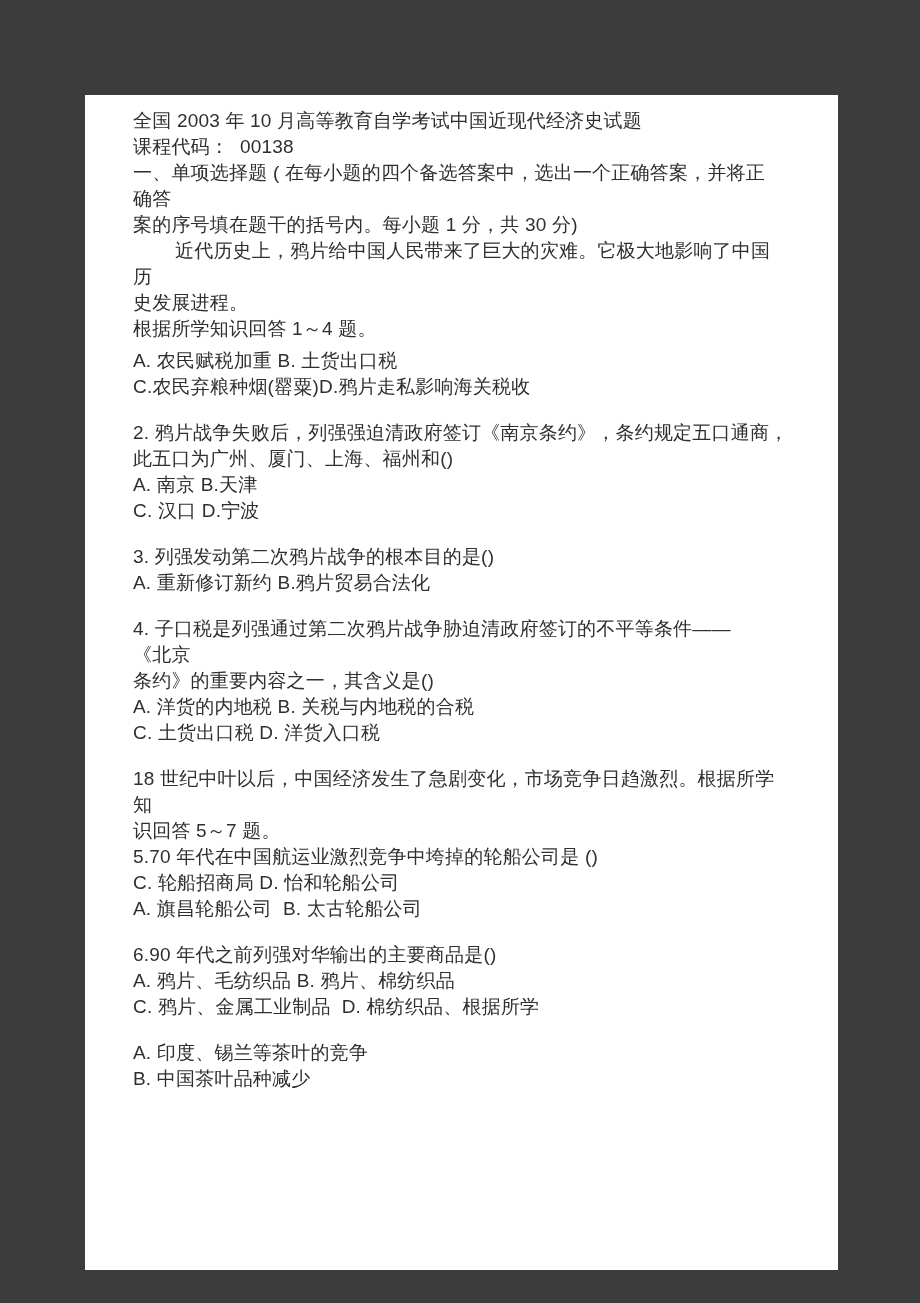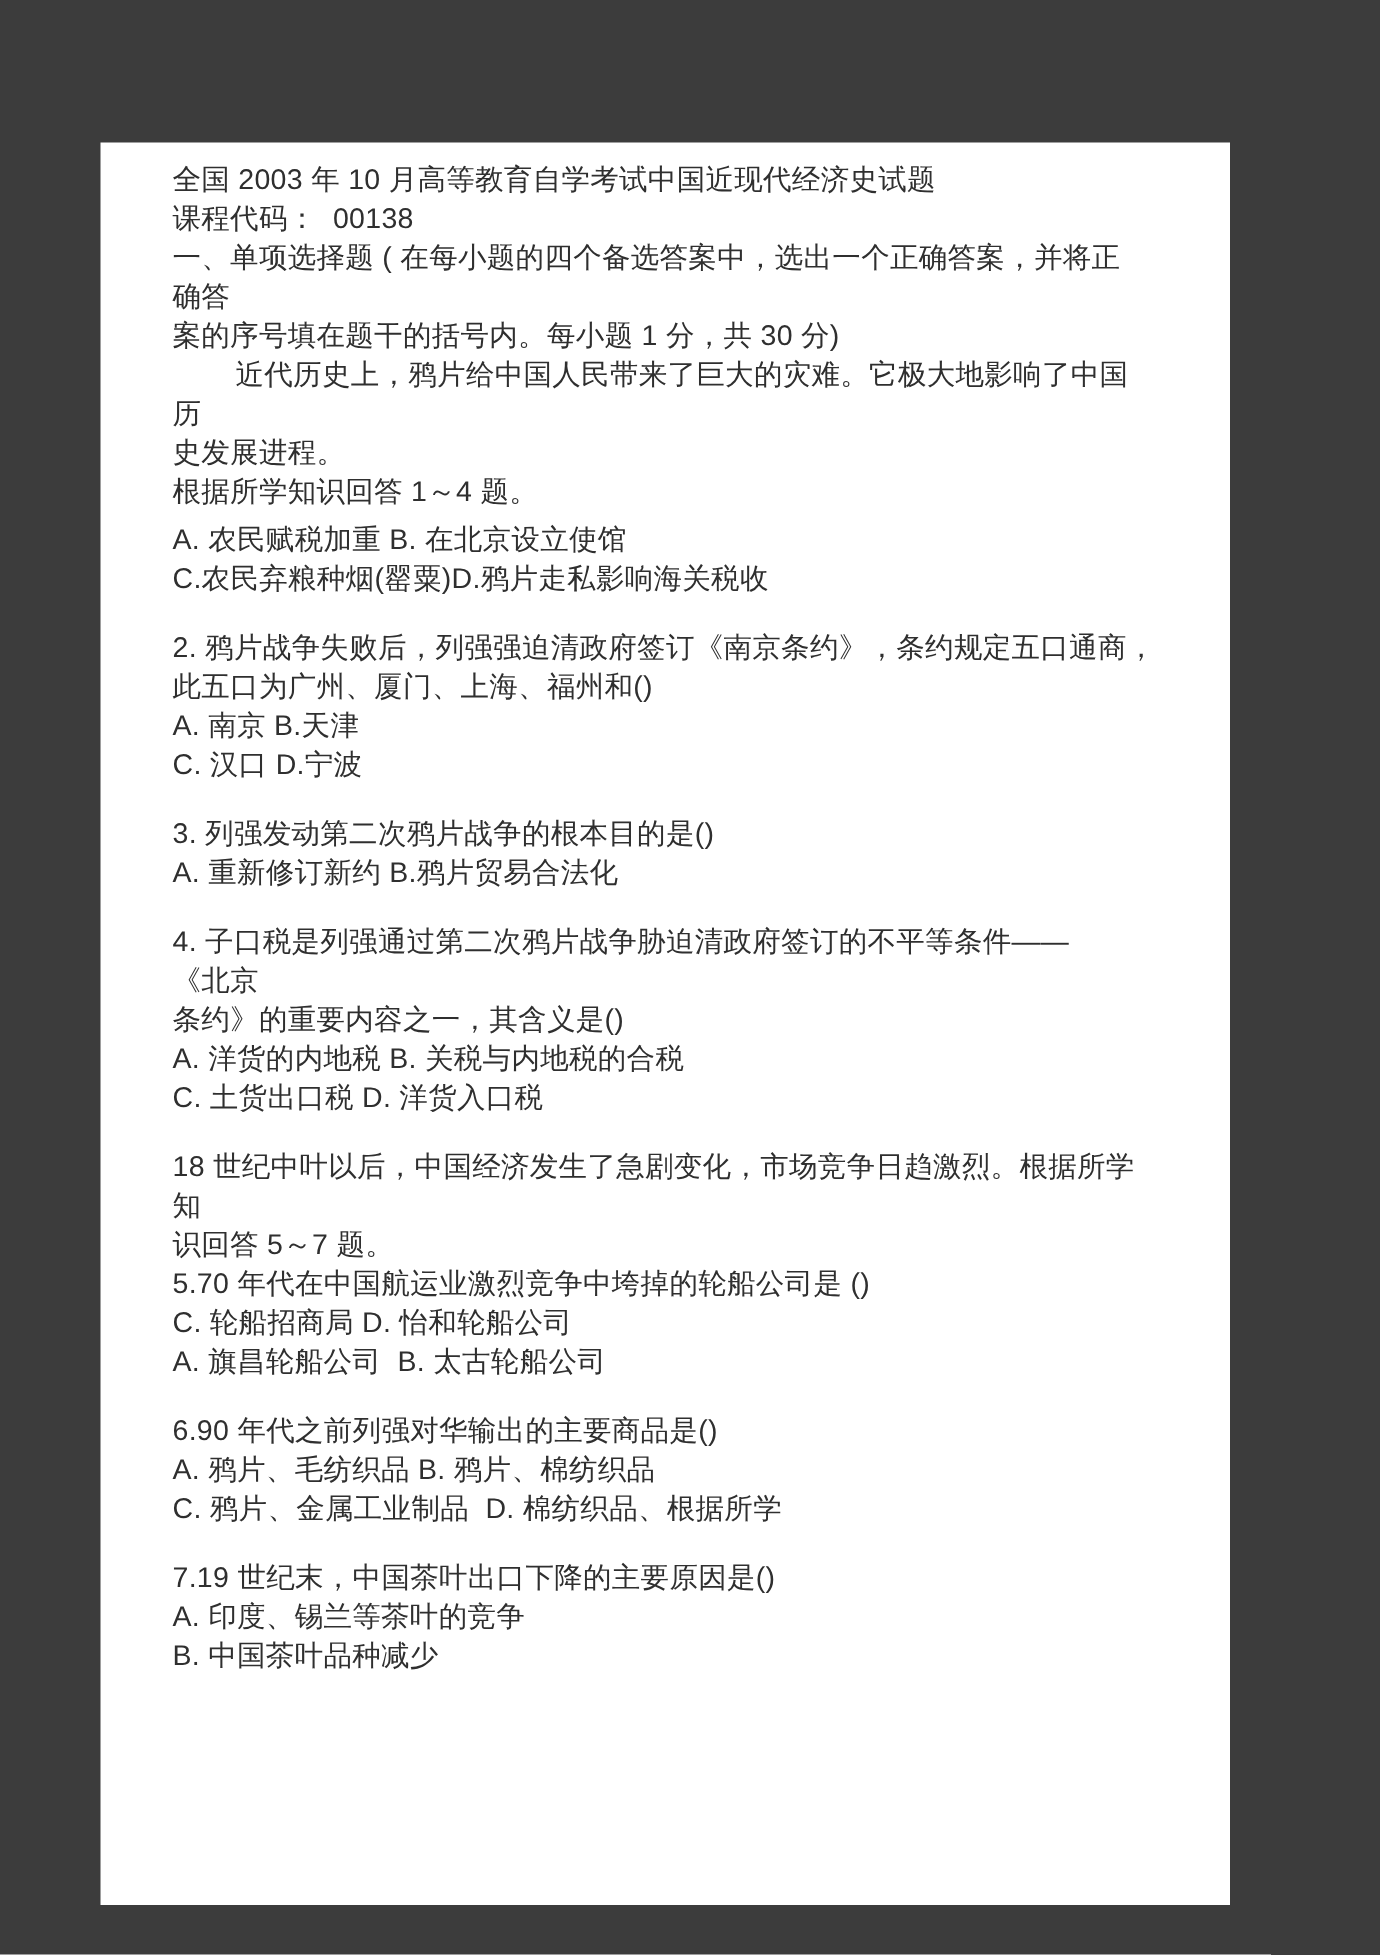--- a/index.html
+++ b/index.html
@@ -8,21 +8,21 @@
   }
   body {
     width: 920px;
     height: 1303px;
     position: relative;
     background: var(--backdrop-color, #3c3c3c);
     overflow: hidden;
   }
   .page {
     position: absolute;
-    left: 67px;
+    left: 85px;
     top: 95px;
     width: 753px;
     height: 1175px;
     background: var(--page-color, #ffffff);
     box-sizing: border-box;
   }
   .content {
     padding: 13px 40px 0 48px;
     font-family: "Liberation Sans", "DejaVu Sans", sans-serif;
     font-size: 19px;
@@ -49,21 +49,21 @@
       <p>全国 2003 年 10 月高等教育自学考试中国近现代经济史试题</p>
       <p>课程代码：  00138</p>
       <p>一、单项选择题 ( 在每小题的四个备选答案中，选出一个正确答案，并将正</p>
       <p>确答</p>
       <p>案的序号填在题干的括号内。每小题 1 分，共 30 分)</p>
       <p class="indent">近代历史上，鸦片给中国人民带来了巨大的灾难。它极大地影响了中国</p>
       <p>历</p>
       <p>史发展进程。</p>
       <p>根据所学知识回答 1～4 题。</p>
       <div class="spacer-small"></div>
-      <p>A. 农民赋税加重 B. 在北京设立使馆</p>
+      <p>A. 农民赋税加重 B. 土货出口税</p>
       <p>C.农民弃粮种烟(罂粟)D.鸦片走私影响海关税收</p>
       <div class="spacer-normal"></div>
       <p>2. 鸦片战争失败后，列强强迫清政府签订《南京条约》，条约规定五口通商，</p>
       <p>此五口为广州、厦门、上海、福州和()</p>
       <p>A. 南京 B.天津</p>
       <p>C. 汉口 D.宁波</p>
       <div class="spacer-normal"></div>
       <p>3. 列强发动第二次鸦片战争的根本目的是()</p>
       <p>A. 重新修订新约 B.鸦片贸易合法化</p>
       <div class="spacer-normal"></div>
@@ -77,17 +77,16 @@
       <p>知</p>
       <p>识回答 5～7 题。</p>
       <p>5.70 年代在中国航运业激烈竞争中垮掉的轮船公司是 ()</p>
       <p>C. 轮船招商局 D. 怡和轮船公司</p>
       <p>A. 旗昌轮船公司  B. 太古轮船公司</p>
       <div class="spacer-normal"></div>
       <p>6.90 年代之前列强对华输出的主要商品是()</p>
       <p>A. 鸦片、毛纺织品 B. 鸦片、棉纺织品</p>
       <p>C. 鸦片、金属工业制品  D. 棉纺织品、根据所学</p>
       <div class="spacer-normal"></div>
-      <p>7.19 世纪末，中国茶叶出口下降的主要原因是()</p>
       <p>A. 印度、锡兰等茶叶的竞争</p>
       <p>B. 中国茶叶品种减少</p>
     </div>
 </div>
 
 </body></html>

